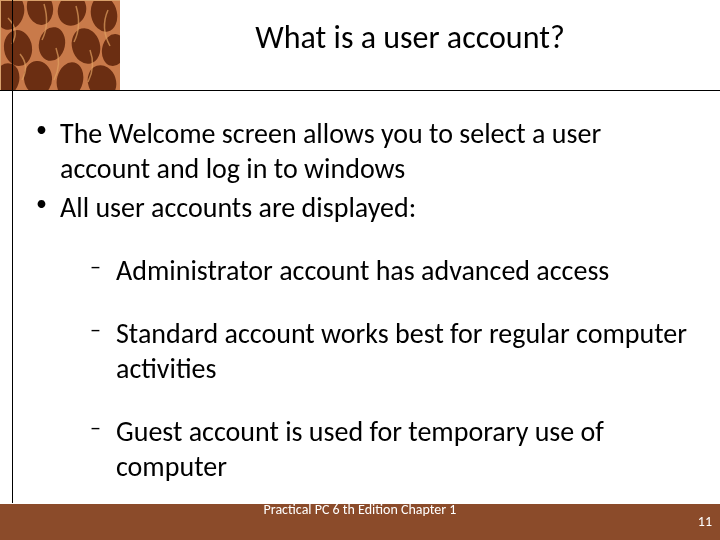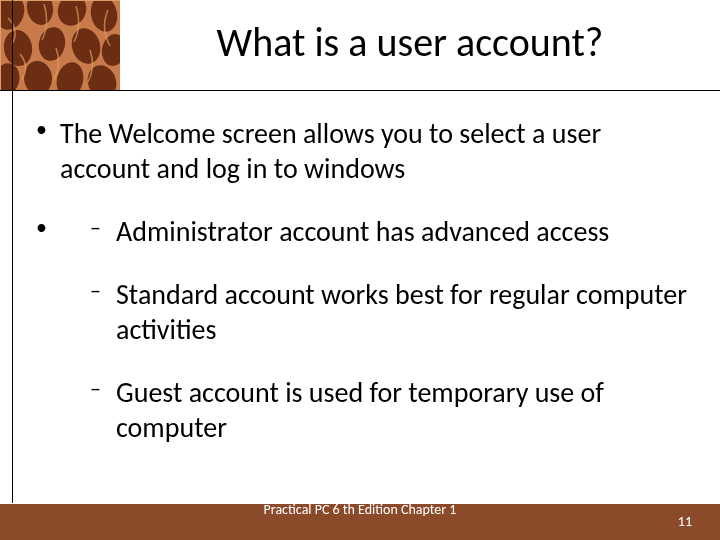--- a/index.html
+++ b/index.html
@@ -34,21 +34,21 @@
     width: 1px;
     height: 503px;
     background: #000;
   }
   .title {
     position: absolute;
     top: 18px;
     left: 130px;
     width: 560px;
     height: 60px;
-    font-size: 40px;
+    font-size: 32px;
     color: #000;
     text-align: center;
     font-weight: 400;
   }
   .body {
     position: absolute;
     top: 116px;
     left: 30px;
     width: 660px;
     font-size: 28px;
@@ -104,21 +104,21 @@
     width: 720px;
     height: 48px;
     line-height: 36px;
     text-align: center;
     color: #ffffff;
     font-size: 14px;
   }
   .page-num {
     position: absolute;
     bottom: 0;
-    right: 28px;
+    right: 8px;
     height: 36px;
     line-height: 36px;
     color: #ffffff;
     font-size: 14px;
   }
 </style>
 </head>
 <body>
 
 <div class="slide">
@@ -148,20 +148,21 @@
   <div class="line-v"></div>
 
   <div class="title">What is a user account?</div>
 
   <div class="body">
     <ul class="level1">
       <li>
         <span>The Welcome screen allows you to select a user account and log in to windows</span>
       </li>
       <li>
+        <span>All user accounts are displayed:</span>
         <ul class="level2">
           <li>
             <span>Administrator account has advanced access</span>
           </li>
           <li>
             <span>Standard account works best for regular computer activities</span>
           </li>
           <li>
             <span>Guest account is used for temporary use of computer</span>
           </li>

